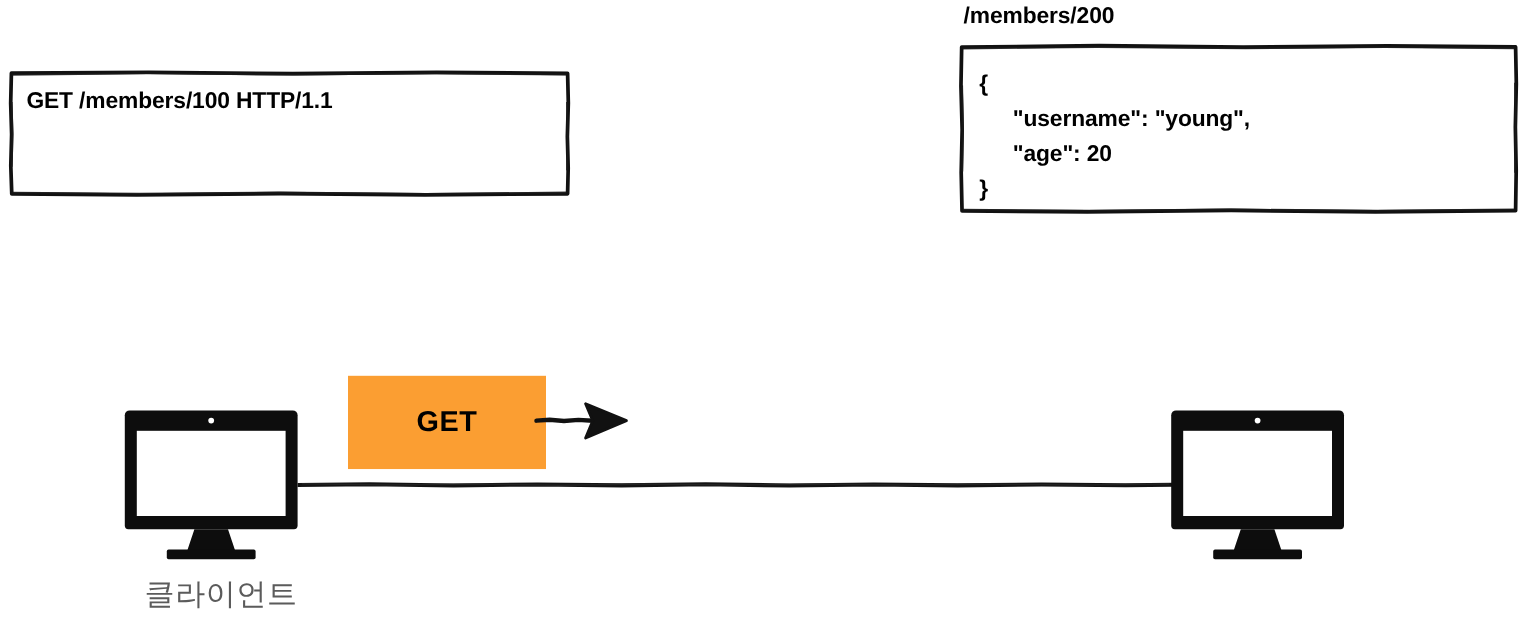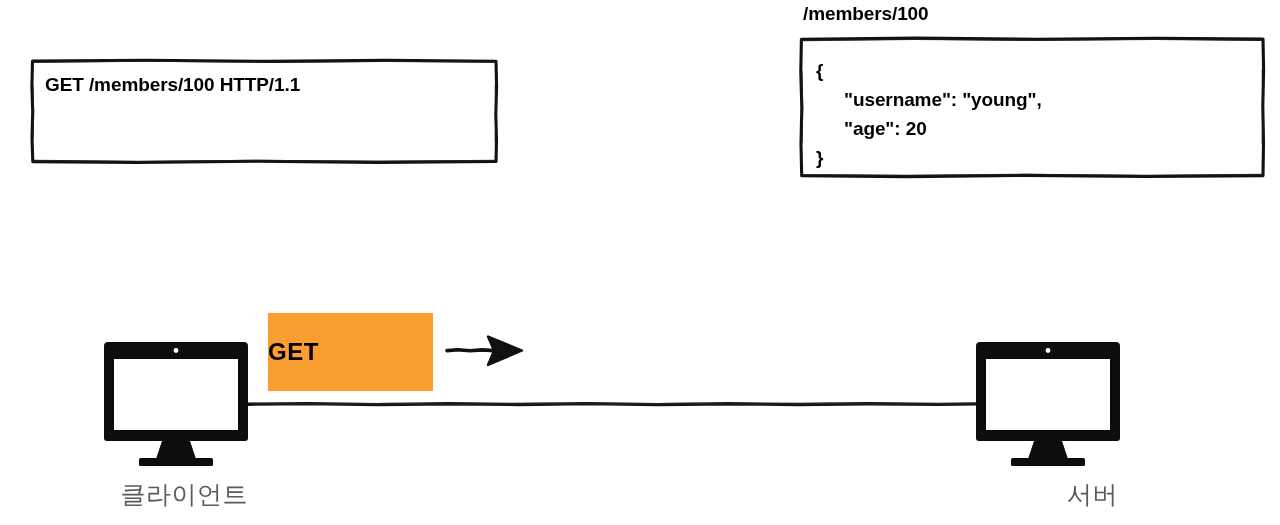--- a/index.html
+++ b/index.html
@@ -39,21 +39,21 @@
   .rough-box .box-text {
     position: absolute;
     left: 0; top: 0;
     width: 100%;
     height: 100%;
     box-sizing: border-box;
   }
 
   
   #request-box {
-    left: 31px;
+    left: 8px;
     top: 60px;
     width: 467px;
     height: 103px;
   }
   #request-box .box-text {
     padding: 12px 14px;
   }
   .code-line {
     font-size: 19px;
     font-weight: bold;
@@ -101,27 +101,27 @@
     position: absolute;
     left: 248px;
     top: 398px;
     width: 730px;
     height: 12px;
   }
 
   
   #get-badge {
     position: absolute;
-    left: 268px;
+    left: 290px;
     top: 313px;
     width: 165px;
     height: 78px;
     display: flex;
     align-items: center;
-    justify-content: flex-start;
+    justify-content: center;
   }
   #get-badge .badge-label {
     font-size: 24px;
     font-weight: bold;
     color: #000000;
     letter-spacing: 0.5px;
   }
 
   
   #flow-arrow {
@@ -161,21 +161,21 @@
   <div class="rough-box" id="request-box">
     <svg class="rough-svg" viewBox="0 0 475 111" preserveAspectRatio="none">
       <path d="M5.5,5 L120,4.2 L240,5.4 L360,4.3 L469,5.2 L469.6,30 L468.8,58 L469.5,84 L469,105.5 L350,106.4 L230,105.3 L110,106.5 L5.8,105.6 L5,82 L5.7,56 L4.9,30 Z" fill="none" stroke="#111111" stroke-width="3.1" stroke-linejoin="round"></path>
       <path d="M6.2,6.3 L118,5.1 L242,6.2 L358,5.2 L468,6.1 M468.4,29 L469.2,59 L468.4,86 M467.8,104.4 L352,105.5 L228,104.4 L112,105.4 L6.6,104.6 M5.9,83 L6.4,55 L5.8,29" fill="none" stroke="#1a1a1a" stroke-width="1.5" stroke-linejoin="round" opacity="0.85"></path>
     </svg>
     <div class="box-text">
       <div class="code-line">GET /members/100 HTTP/1.1</div>
     </div>
   </div>
 
-  <div id="response-title">/members/100</div>
+  <div id="response-title">/members/200</div>
 
   <div class="rough-box" id="response-box">
     <svg class="rough-svg" viewBox="0 0 473 147" preserveAspectRatio="none">
       <path d="M5.4,5.2 L120,4.1 L240,5.3 L360,4.2 L467,5.1 L467.6,36 L466.8,72 L467.5,108 L467,141.6 L350,142.5 L230,141.4 L110,142.6 L5.7,141.7 L5,110 L5.8,74 L4.8,38 Z" fill="none" stroke="#111111" stroke-width="3.1" stroke-linejoin="round"></path>
       <path d="M6.3,6.4 L118,5.2 L242,6.3 L358,5.3 L466,6.2 M466.4,35 L467.2,73 L466.4,110 M465.8,140.5 L352,141.6 L228,140.5 L112,141.5 L6.5,140.7 M5.9,109 L6.5,71 L5.8,37" fill="none" stroke="#1a1a1a" stroke-width="1.5" stroke-linejoin="round" opacity="0.85"></path>
     </svg>
     <div class="box-text">
       <div class="json-line">{</div>
       <div class="json-line indent">"username": "young",</div>
       <div class="json-line indent">"age": 20</div>
@@ -215,15 +215,14 @@
 
   <svg class="monitor" id="server-monitor" viewBox="0 0 150 128">
     <path d="M3,6 a4,4 0 0 1 4,-4 h136 a4,4 0 0 1 4,4 v92 a3,3 0 0 1 -3,3 h-138 a3,3 0 0 1 -3,-3 z" fill="#0d0d0d"></path>
     <rect x="13" y="19" width="124" height="71" fill="#ffffff"></rect>
     <circle cx="75" cy="10.5" r="2.4" fill="#ffffff"></circle>
     <path d="M61,101 h28 l6,18 h-40 z" fill="#0d0d0d"></path>
     <rect x="38" y="118" width="74" height="8" rx="1.5" fill="#0d0d0d"></rect>
   </svg>
 
   <div class="node-label" id="client-label">클라이언트</div>
-  <div class="node-label" id="server-label">서버</div>
 
 </div>
 
 </body></html>

